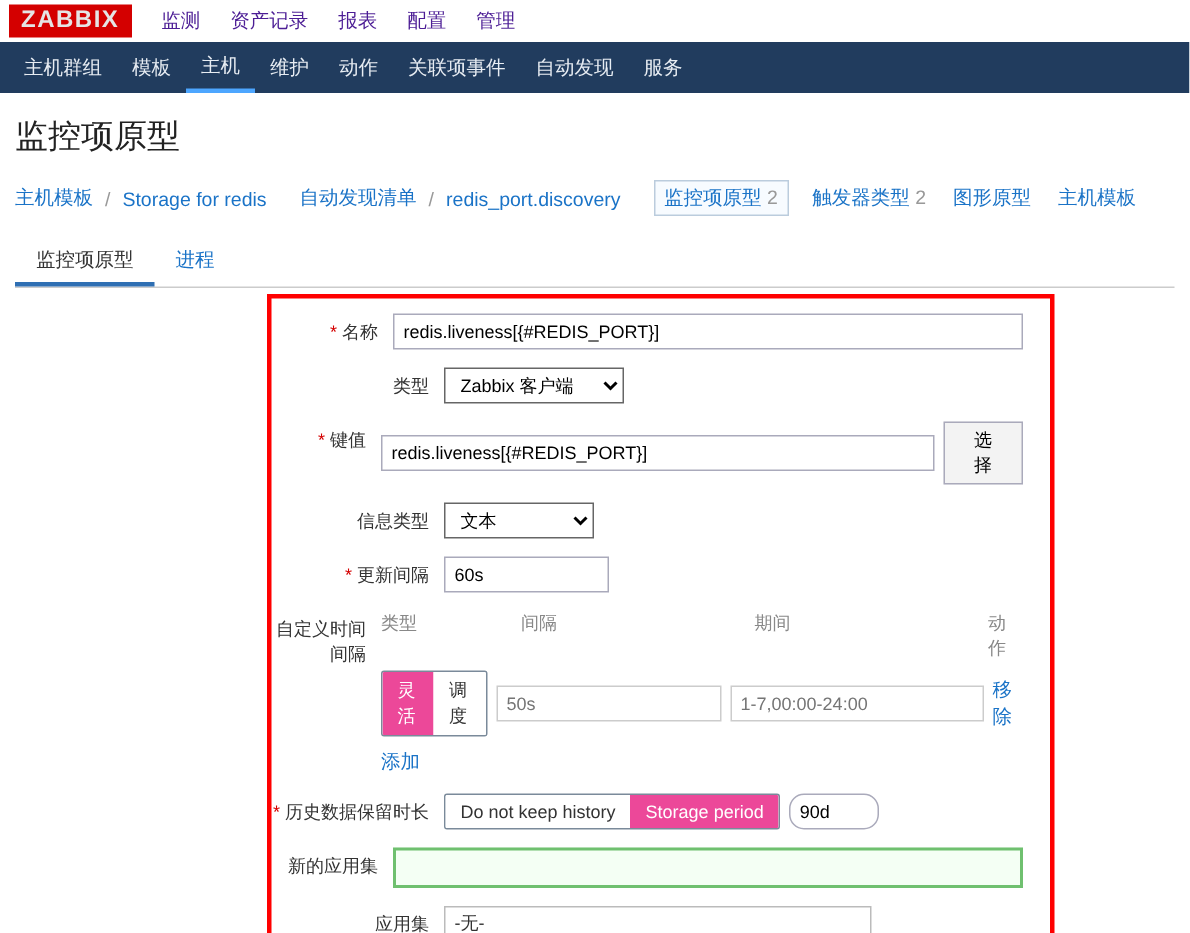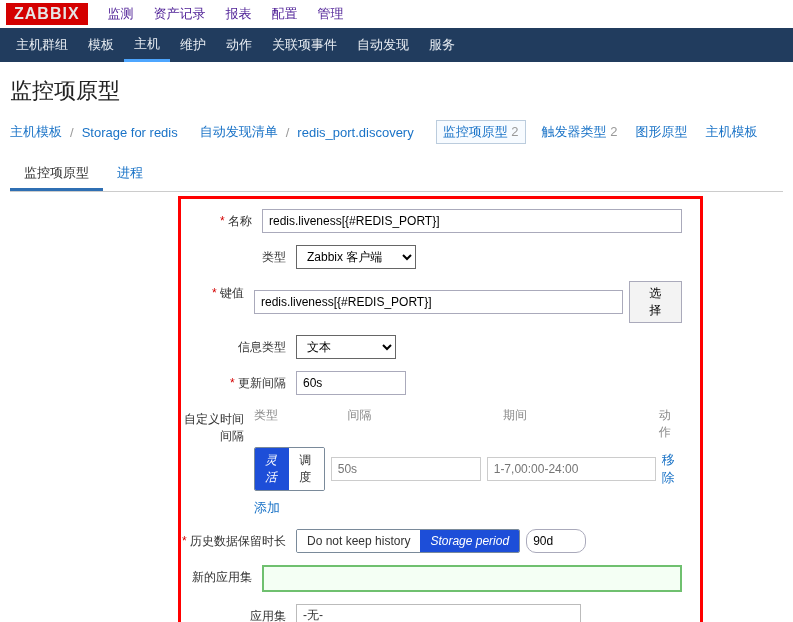--- a/index.html
+++ b/index.html
@@ -25,21 +25,21 @@
 .row { display: flex; align-items: flex-start; margin-bottom: 12px; }
 .label { width: 115px; text-align: right; padding-right: 10px; padding-top: 4px; color: #333; font-size: 12px; }
 .req::before { content: "* "; color: #d40000; }
 .field { flex: 1; display: flex; align-items: center; gap: 6px; }
 input.text { border: 1px solid #aab; padding: 4px 6px; font-size: 12px; width: 420px; }
 select { border: 1px solid #666; padding: 3px 6px; font-size: 12px; background: #fff; }
 .btn { border: 1px solid #aab; background: #f3f3f3; padding: 3px 14px; font-size: 12px; cursor: pointer; }
 .hdr { color: #888; font-size: 12px; }
 .seg { display: inline-flex; border: 1px solid #7a8a9a; border-radius: 2px; overflow: hidden; }
 .seg span { padding: 4px 10px; font-size: 12px; cursor: pointer; }
-.seg .on { background: #1d4ed8; color: #fff; font-style: italic; }
+.seg .on { background: #ec4899; color: #fff; }
 .seg .off { background: #fff; color: #333; }
 .intervals { flex: 1; }
 .int-head { display: flex; margin-bottom: 6px; }
 .int-head .c1 { width: 96px; } .int-head .c2 { width: 160px; } .int-head .c3 { width: 160px; } .int-head .c4 { }
 .int-row { display: flex; align-items: center; gap: 6px; margin-bottom: 8px; }
 .int-row input { border: 1px solid #ccc; padding: 4px 6px; font-size: 12px; color: #999; }
 .add-link { color: #1a73c7; cursor: pointer; }
 .rm-link { color: #1a73c7; cursor: pointer; }
 .newapp input { width: 420px; border: 2px solid #6fc06f; padding: 4px 6px; background: #f4fff4; }
 .appset { width: 285px; border: 1px solid #bbb; font-size: 12px; }

